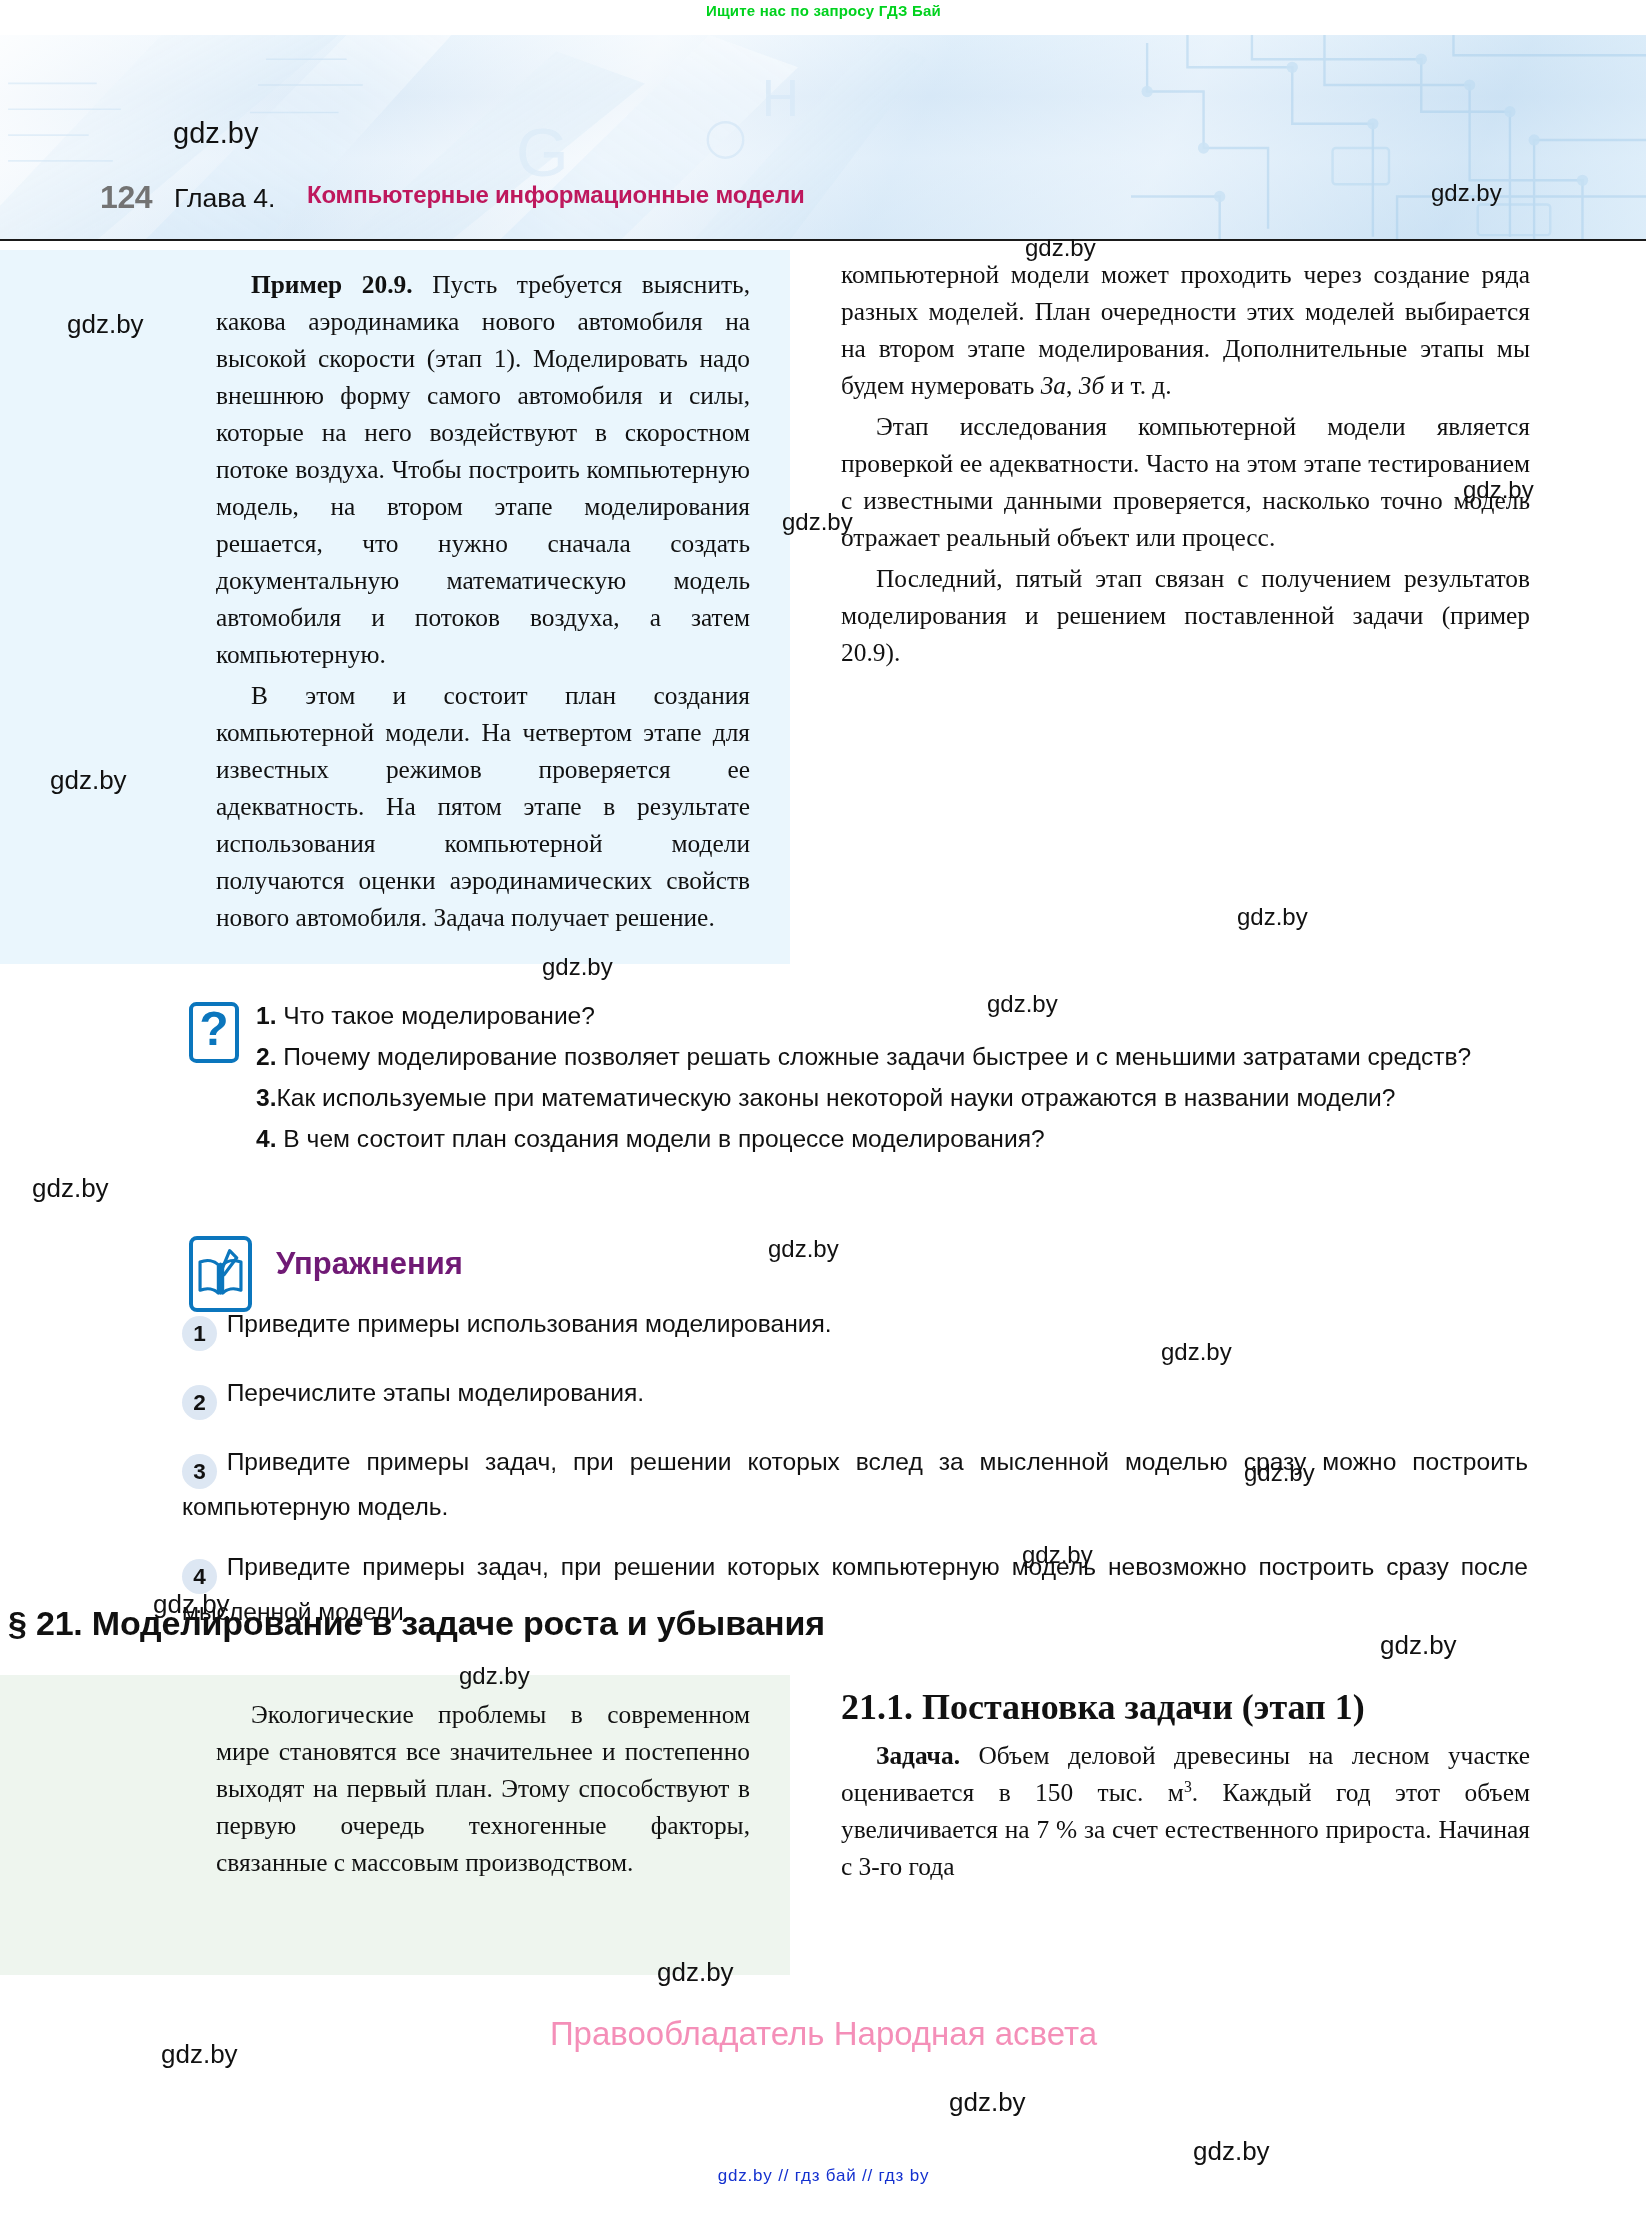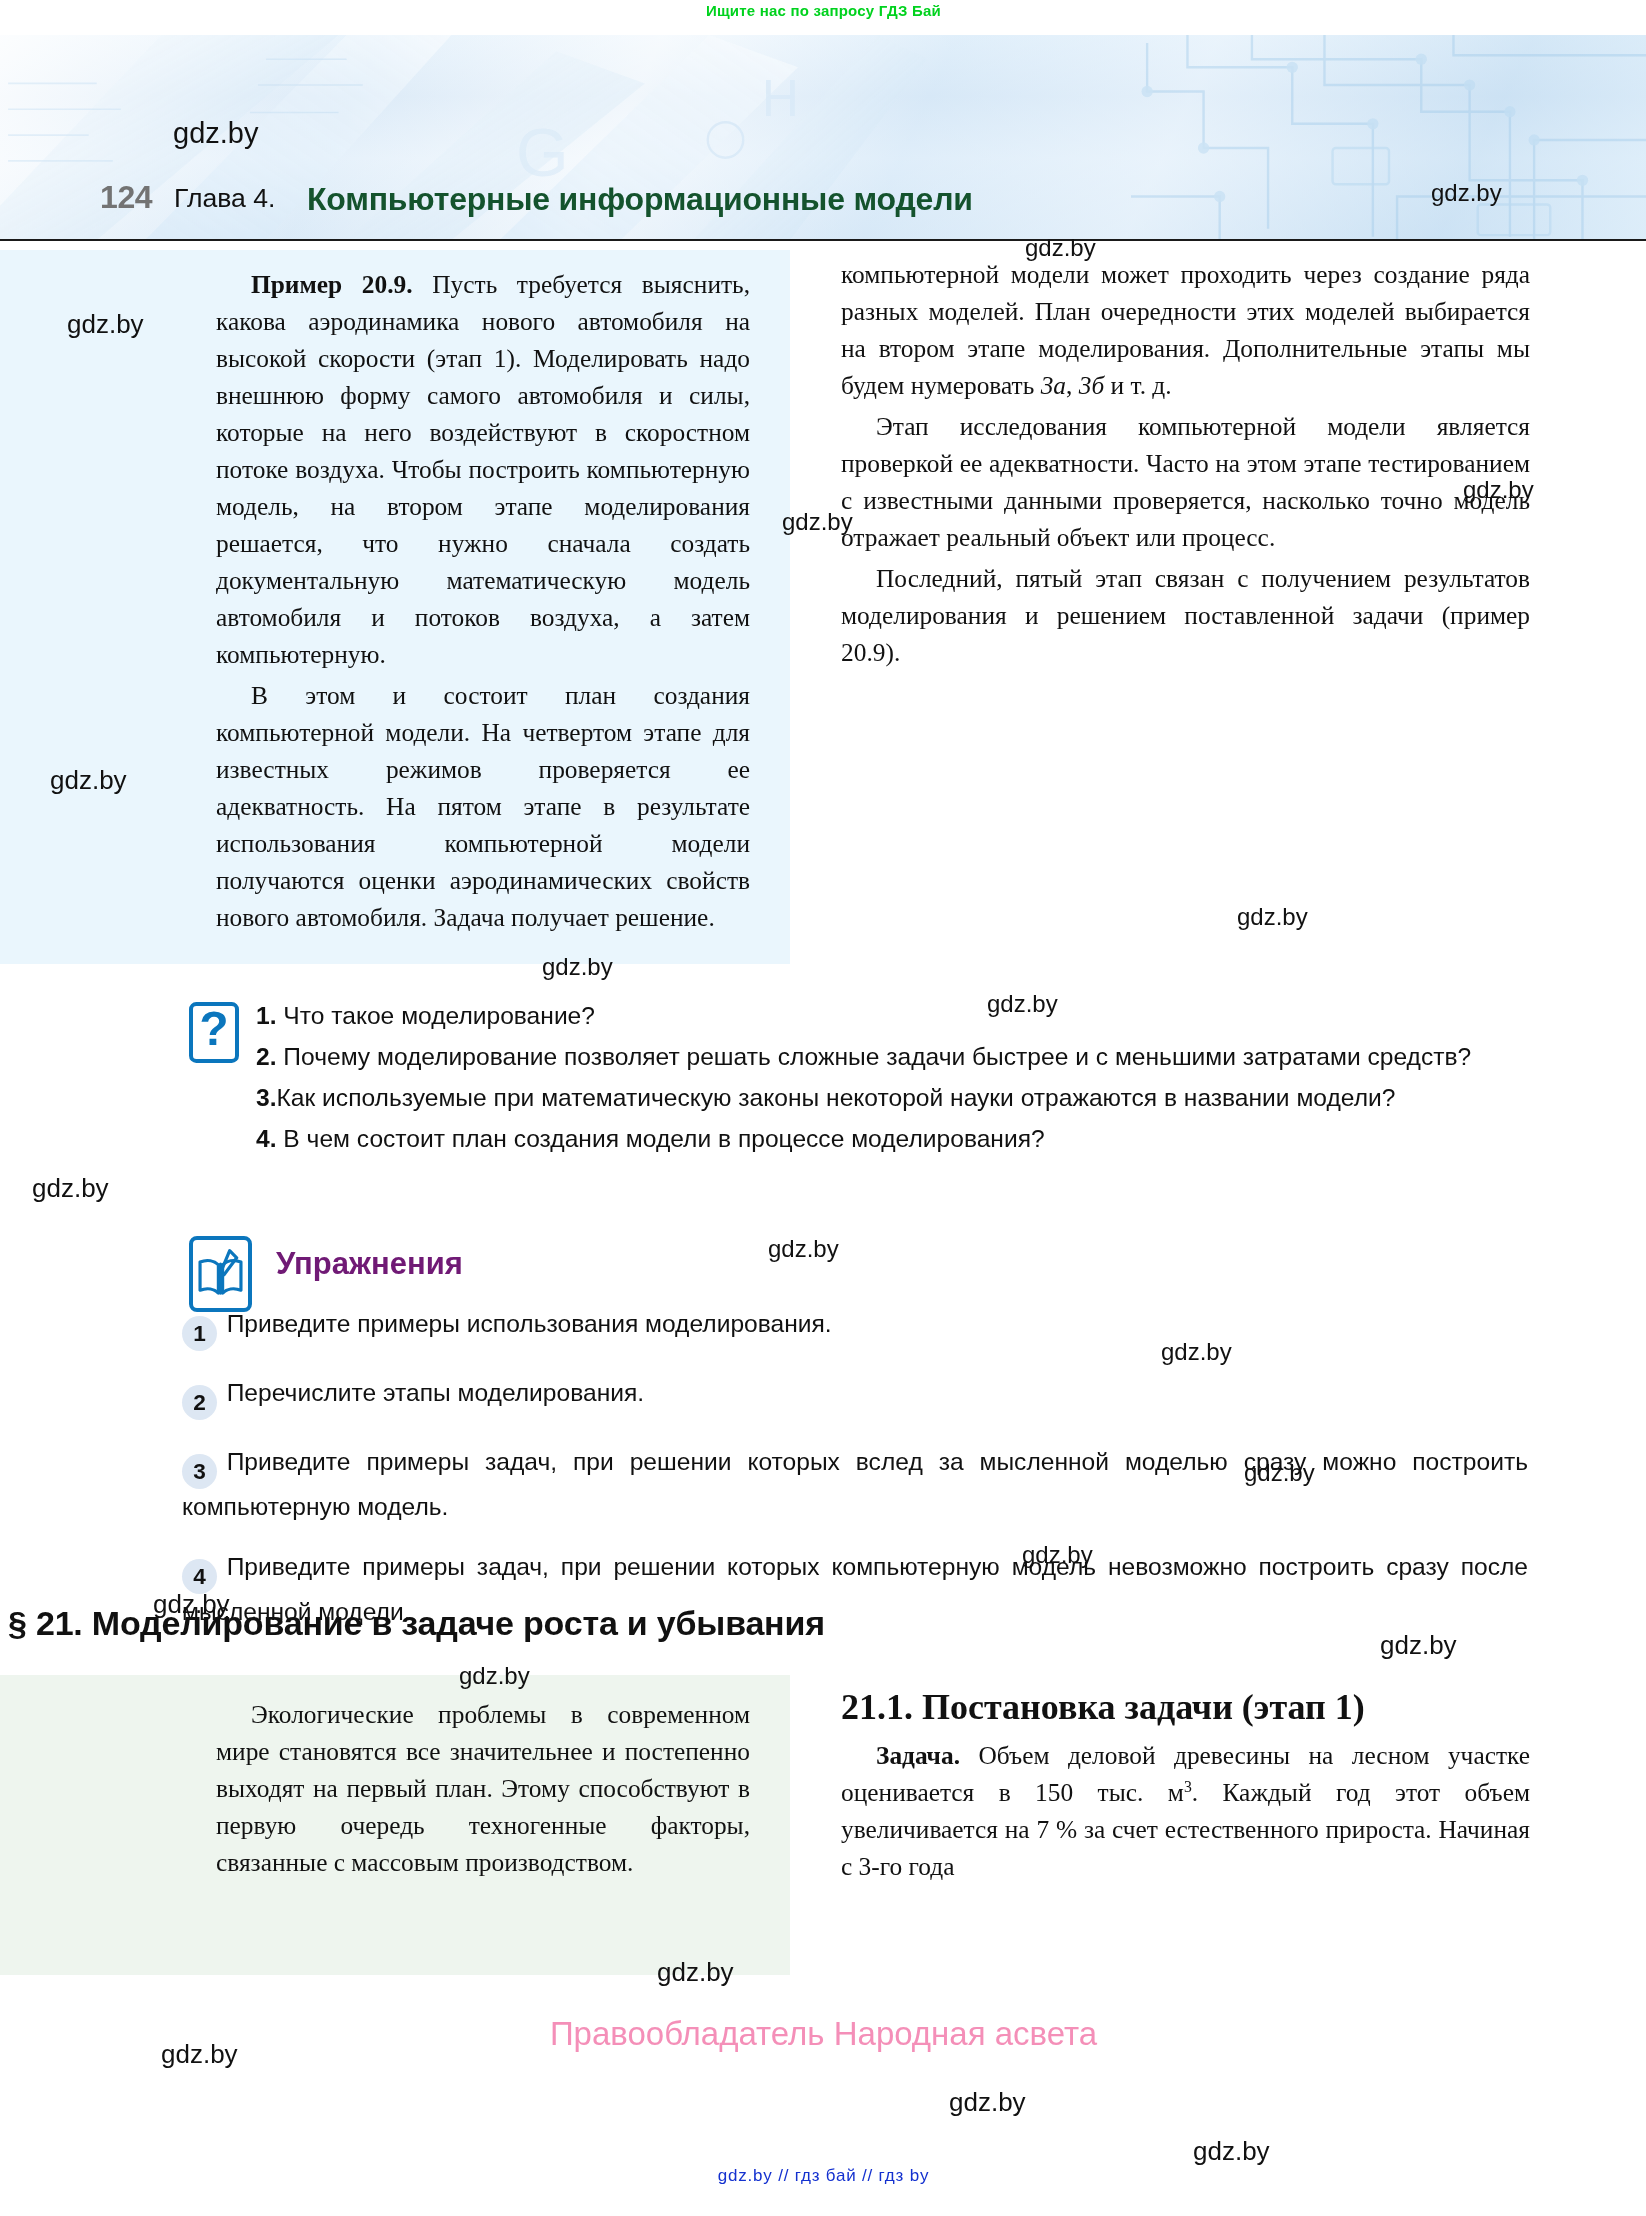--- a/index.html
+++ b/index.html
@@ -82,22 +82,22 @@
     left: 174px; top: 183px;
     font-family: "Liberation Sans", sans-serif;
     font-size: 26.6px;
     color: #111;
   }
   .chapter-title {
     position: absolute;
     left: 307px; top: 181px;
     font-family: "Liberation Sans", sans-serif;
     font-weight: bold;
-    font-size: 32px;
-    color: #14532d;
+    font-size: 24px;
+    color: #be185d;
     letter-spacing: -0.2px;
   }
 
   
   .panel-blue {
     position: absolute;
     left: 0; top: 250px;
     width: 790px; height: 714px;
     background: #eaf6fd;
   }

